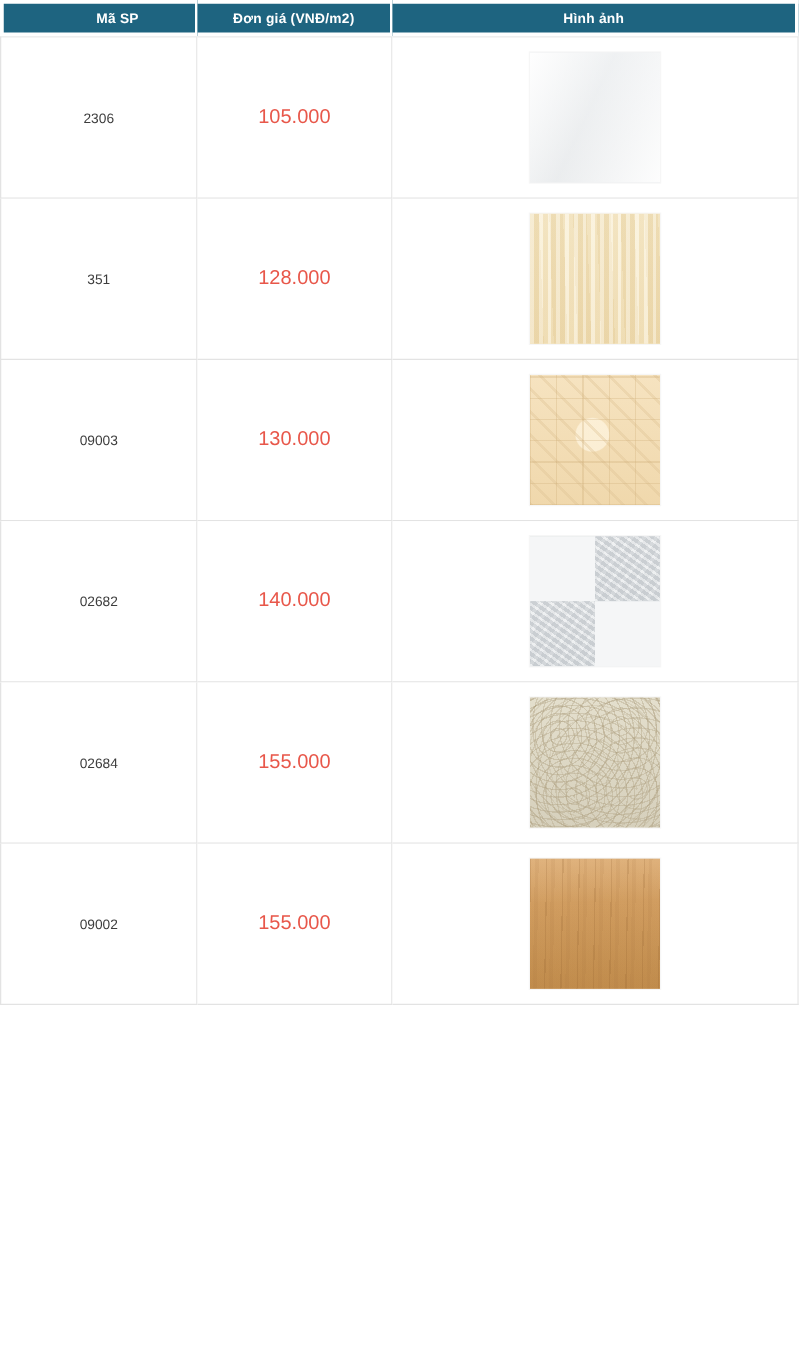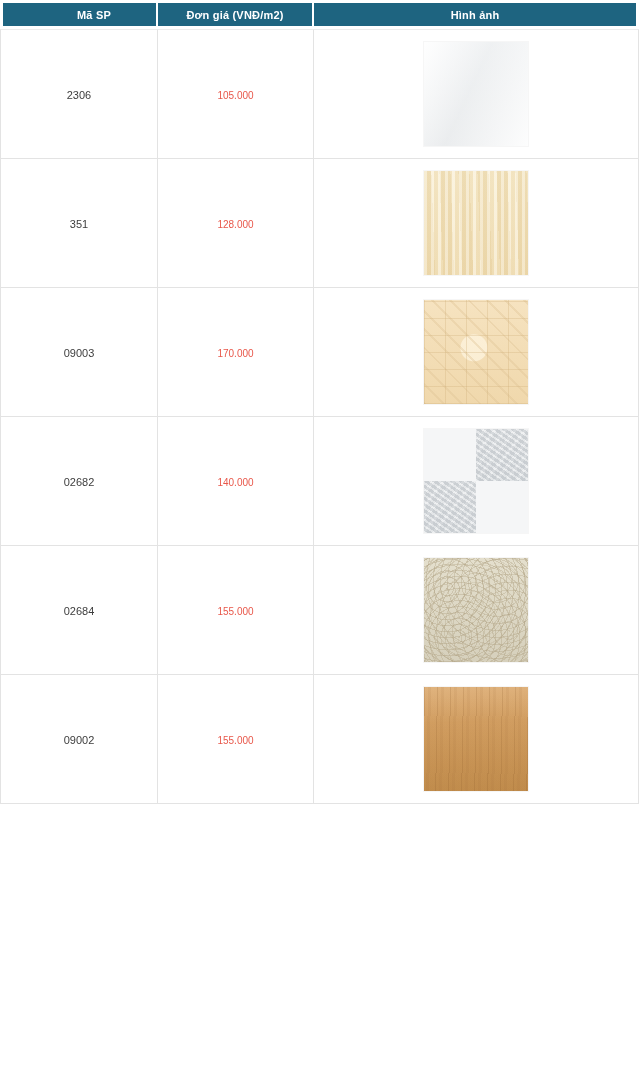--- a/index.html
+++ b/index.html
@@ -54,21 +54,21 @@
   }
   tbody td.c-code  { border-left: 1px solid #e3e3e3; }
   tbody tr:first-child td { border-top: 1px solid #ececec; }
 
   .code {
     font-size: 11px;
     color: #3d3d3d;
     line-height: 1;
   }
   .price {
-    font-size: 10px;
+    font-size: 16px;
     color: #e8574a;
     line-height: 1;
   }
 
   
   .swatch-wrap {
     display: flex;
     align-items: center;
     justify-content: center;
   }
@@ -224,21 +224,21 @@
         <td>
           <div class="swatch-wrap">
             <div class="swatch t-cream">
               <div class="tex"></div>
             </div>
           </div>
         </td>
       </tr>
       <tr>
         <td class="c-code"><span class="code">09003</span></td>
-        <td><span class="price">170.000</span></td>
+        <td><span class="price">130.000</span></td>
         <td>
           <div class="swatch-wrap">
             <div class="swatch t-geo">
               <div class="tex"></div>
             </div>
           </div>
         </td>
       </tr>
       <tr>
         <td class="c-code"><span class="code">02682</span></td>

